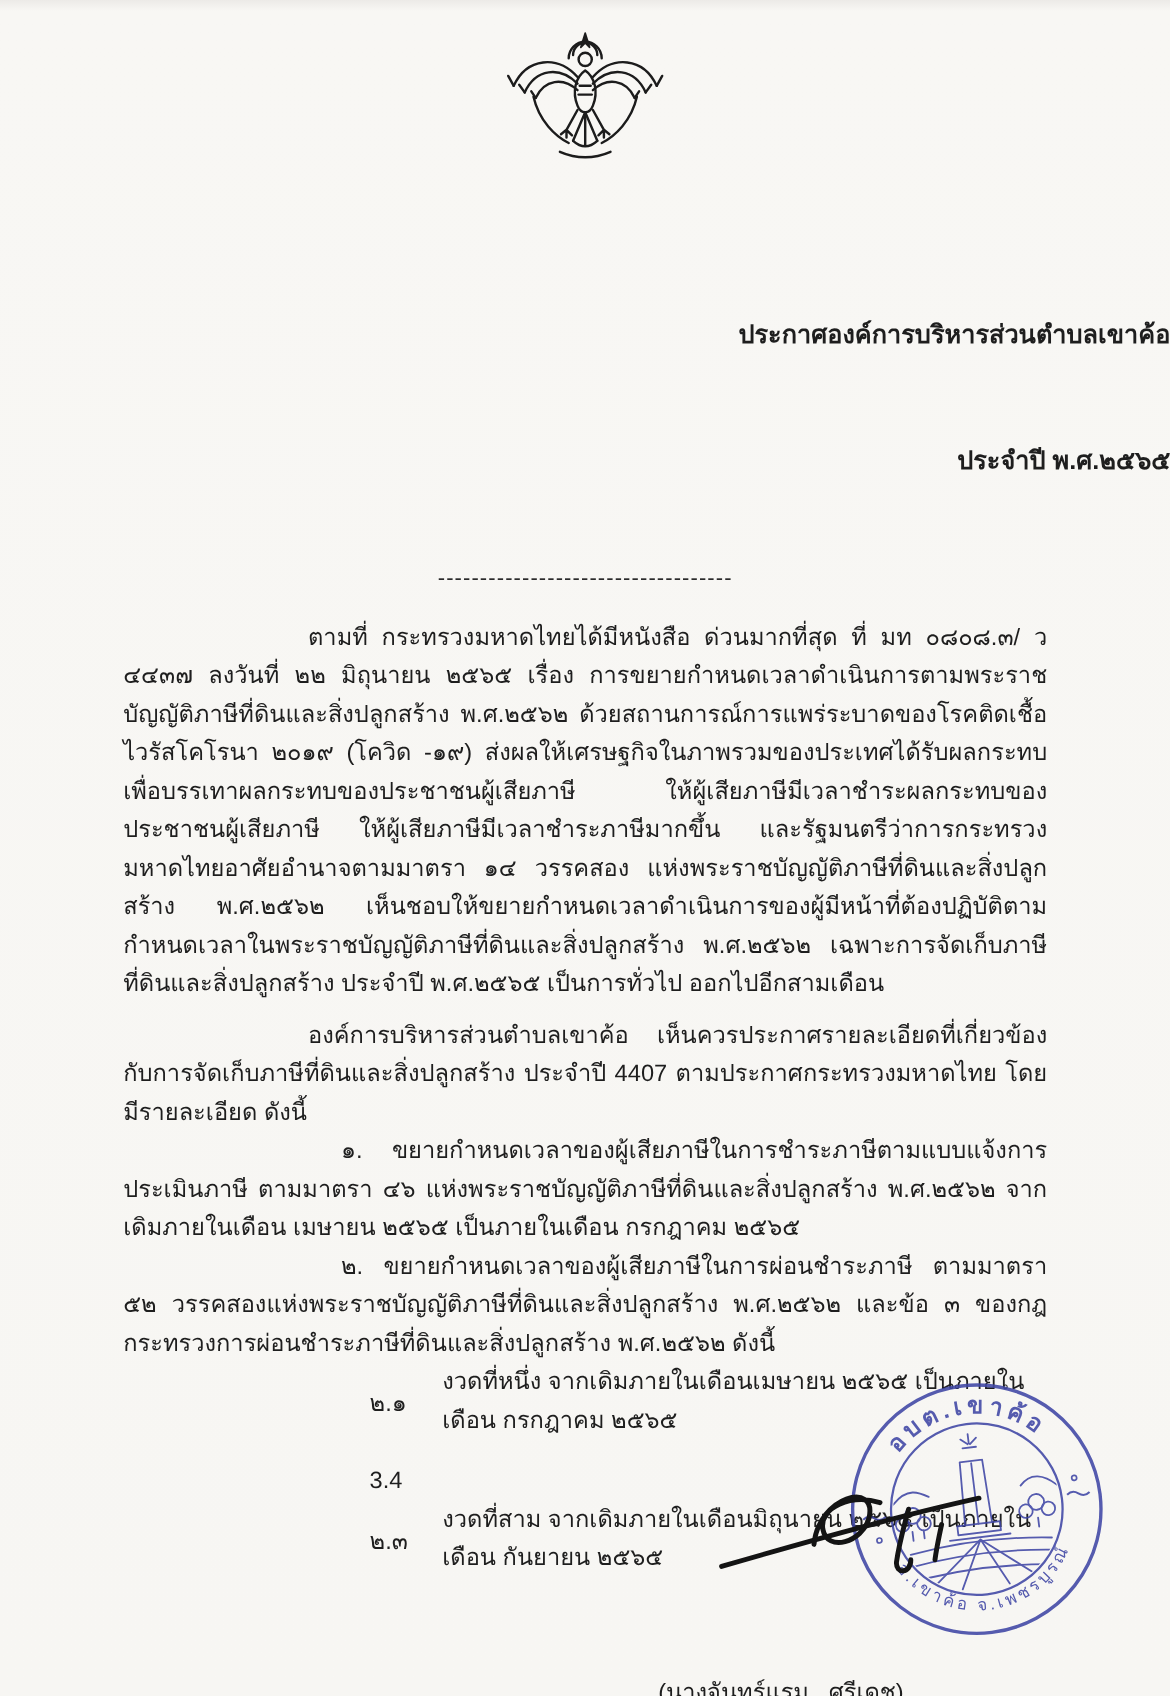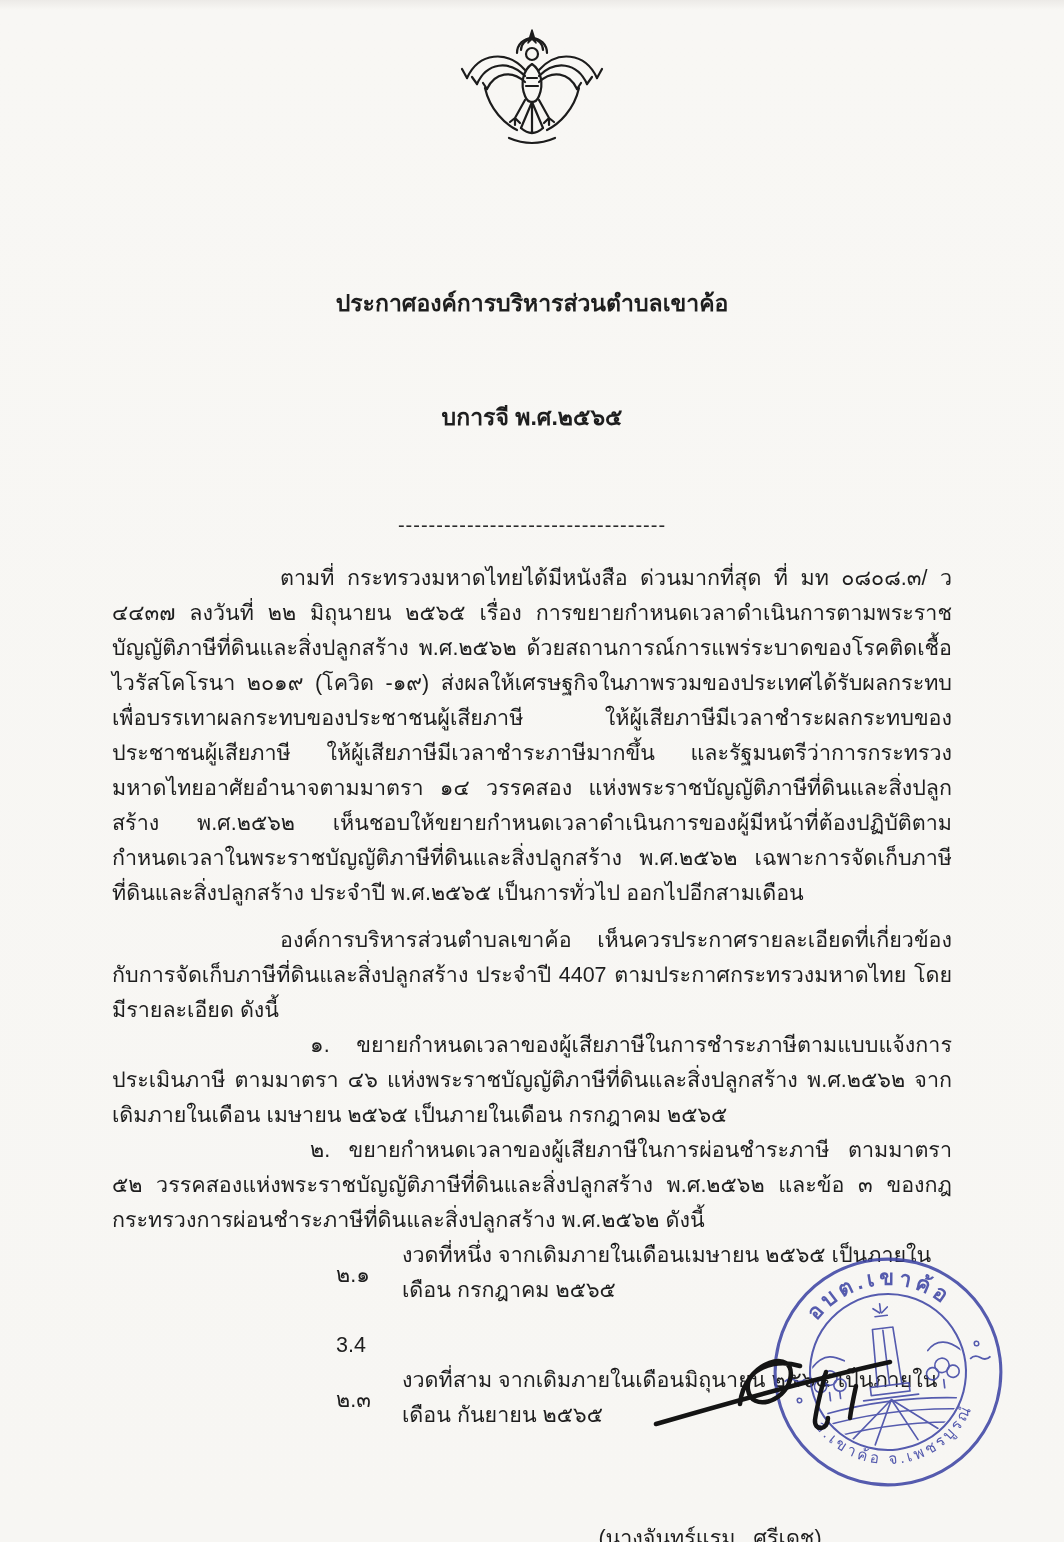--- a/index.html
+++ b/index.html
@@ -14,21 +14,21 @@
     background:linear-gradient(180deg,#eceae7 0px,#f8f7f4 10px,#f7f6f3 100%);
     color:#1e1e1e;
     overflow:hidden;
   }
   .emblem-wrap{
     padding-top:26px;
     text-align:center;
   }
   .title-block{
     margin-top:6px;
-    text-align:center;
+    text-align:right;
     font-size:23px;
     font-weight:bold;
     line-height:38px;
     white-space:pre-wrap;
   }
   .divider{
     text-align:center;
     font-size:20px;
     letter-spacing:1px;
     margin-top:2px;
@@ -119,21 +119,21 @@
 
         <path d="M28,62 C33,84 48,98 60,104"></path>
         <path d="M122,62 C117,84 102,98 90,104"></path>
         <path d="M52,112 Q75,122 98,112"></path>
       </g>
     </svg>
   </div>
 
   <div class="title-block">
     <div>ประกาศองค์การบริหารส่วนตำบลเขาค้อ</div>
-    <div>บการจี พ.ศ.๒๕๖๕</div>
+    <div>ประจำปี พ.ศ.๒๕๖๕</div>
   </div>
   <div class="divider">-----------------------------------</div>
 
   <div class="content">
     <p class="p-indent">ตามที่ กระทรวงมหาดไทยได้มีหนังสือ ด่วนมากที่สุด ที่ มท ๐๘๐๘.๓/ ว ๔๔๓๗ ลงวันที่ ๒๒ มิถุนายน ๒๕๖๕ เรื่อง การขยายกำหนดเวลาดำเนินการตามพระราชบัญญัติภาษีที่ดินและสิ่งปลูกสร้าง พ.ศ.๒๕๖๒ ด้วยสถานการณ์การแพร่ระบาดของโรคติดเชื้อไวรัสโคโรนา ๒๐๑๙ (โควิด -๑๙)  ส่งผลให้เศรษฐกิจในภาพรวมของประเทศได้รับผลกระทบ เพื่อบรรเทาผลกระทบของประชาชนผู้เสียภาษี ให้ผู้เสียภาษีมีเวลาชำระผลกระทบของประชาชนผู้เสียภาษี ให้ผู้เสียภาษีมีเวลาชำระภาษีมากขึ้น และรัฐมนตรีว่าการกระทรวงมหาดไทยอาศัยอำนาจตามมาตรา ๑๔ วรรคสอง แห่งพระราชบัญญัติภาษีที่ดินและสิ่งปลูกสร้าง พ.ศ.๒๕๖๒ เห็นชอบให้ขยายกำหนดเวลาดำเนินการของผู้มีหน้าที่ต้องปฏิบัติตามกำหนดเวลาในพระราชบัญญัติภาษีที่ดินและสิ่งปลูกสร้าง พ.ศ.๒๕๖๒ เฉพาะการจัดเก็บภาษีที่ดินและสิ่งปลูกสร้าง ประจำปี พ.ศ.๒๕๖๕ เป็นการทั่วไป ออกไปอีกสามเดือน</p>
     <p class="p-indent gap-sm">องค์การบริหารส่วนตำบลเขาค้อ เห็นควรประกาศรายละเอียดที่เกี่ยวข้องกับการจัดเก็บภาษีที่ดินและสิ่งปลูกสร้าง ประจำปี 4407 ตามประกาศกระทรวงมหาดไทย โดยมีรายละเอียด ดังนี้</p>
     <p class="p-item">๑.  ขยายกำหนดเวลาของผู้เสียภาษีในการชำระภาษีตามแบบแจ้งการประเมินภาษี ตามมาตรา ๔๖ แห่งพระราชบัญญัติภาษีที่ดินและสิ่งปลูกสร้าง พ.ศ.๒๕๖๒ จากเดิมภายในเดือน เมษายน ๒๕๖๕ เป็นภายในเดือน กรกฎาคม ๒๕๖๕</p>
     <p class="p-item">๒. ขยายกำหนดเวลาของผู้เสียภาษีในการผ่อนชำระภาษี ตามมาตรา ๕๒ วรรคสองแห่งพระราชบัญญัติภาษีที่ดินและสิ่งปลูกสร้าง พ.ศ.๒๕๖๒ และข้อ ๓ ของกฎกระทรวงการผ่อนชำระภาษีที่ดินและสิ่งปลูกสร้าง พ.ศ.๒๕๖๒ ดังนี้</p>
 
     <div class="subitem">

